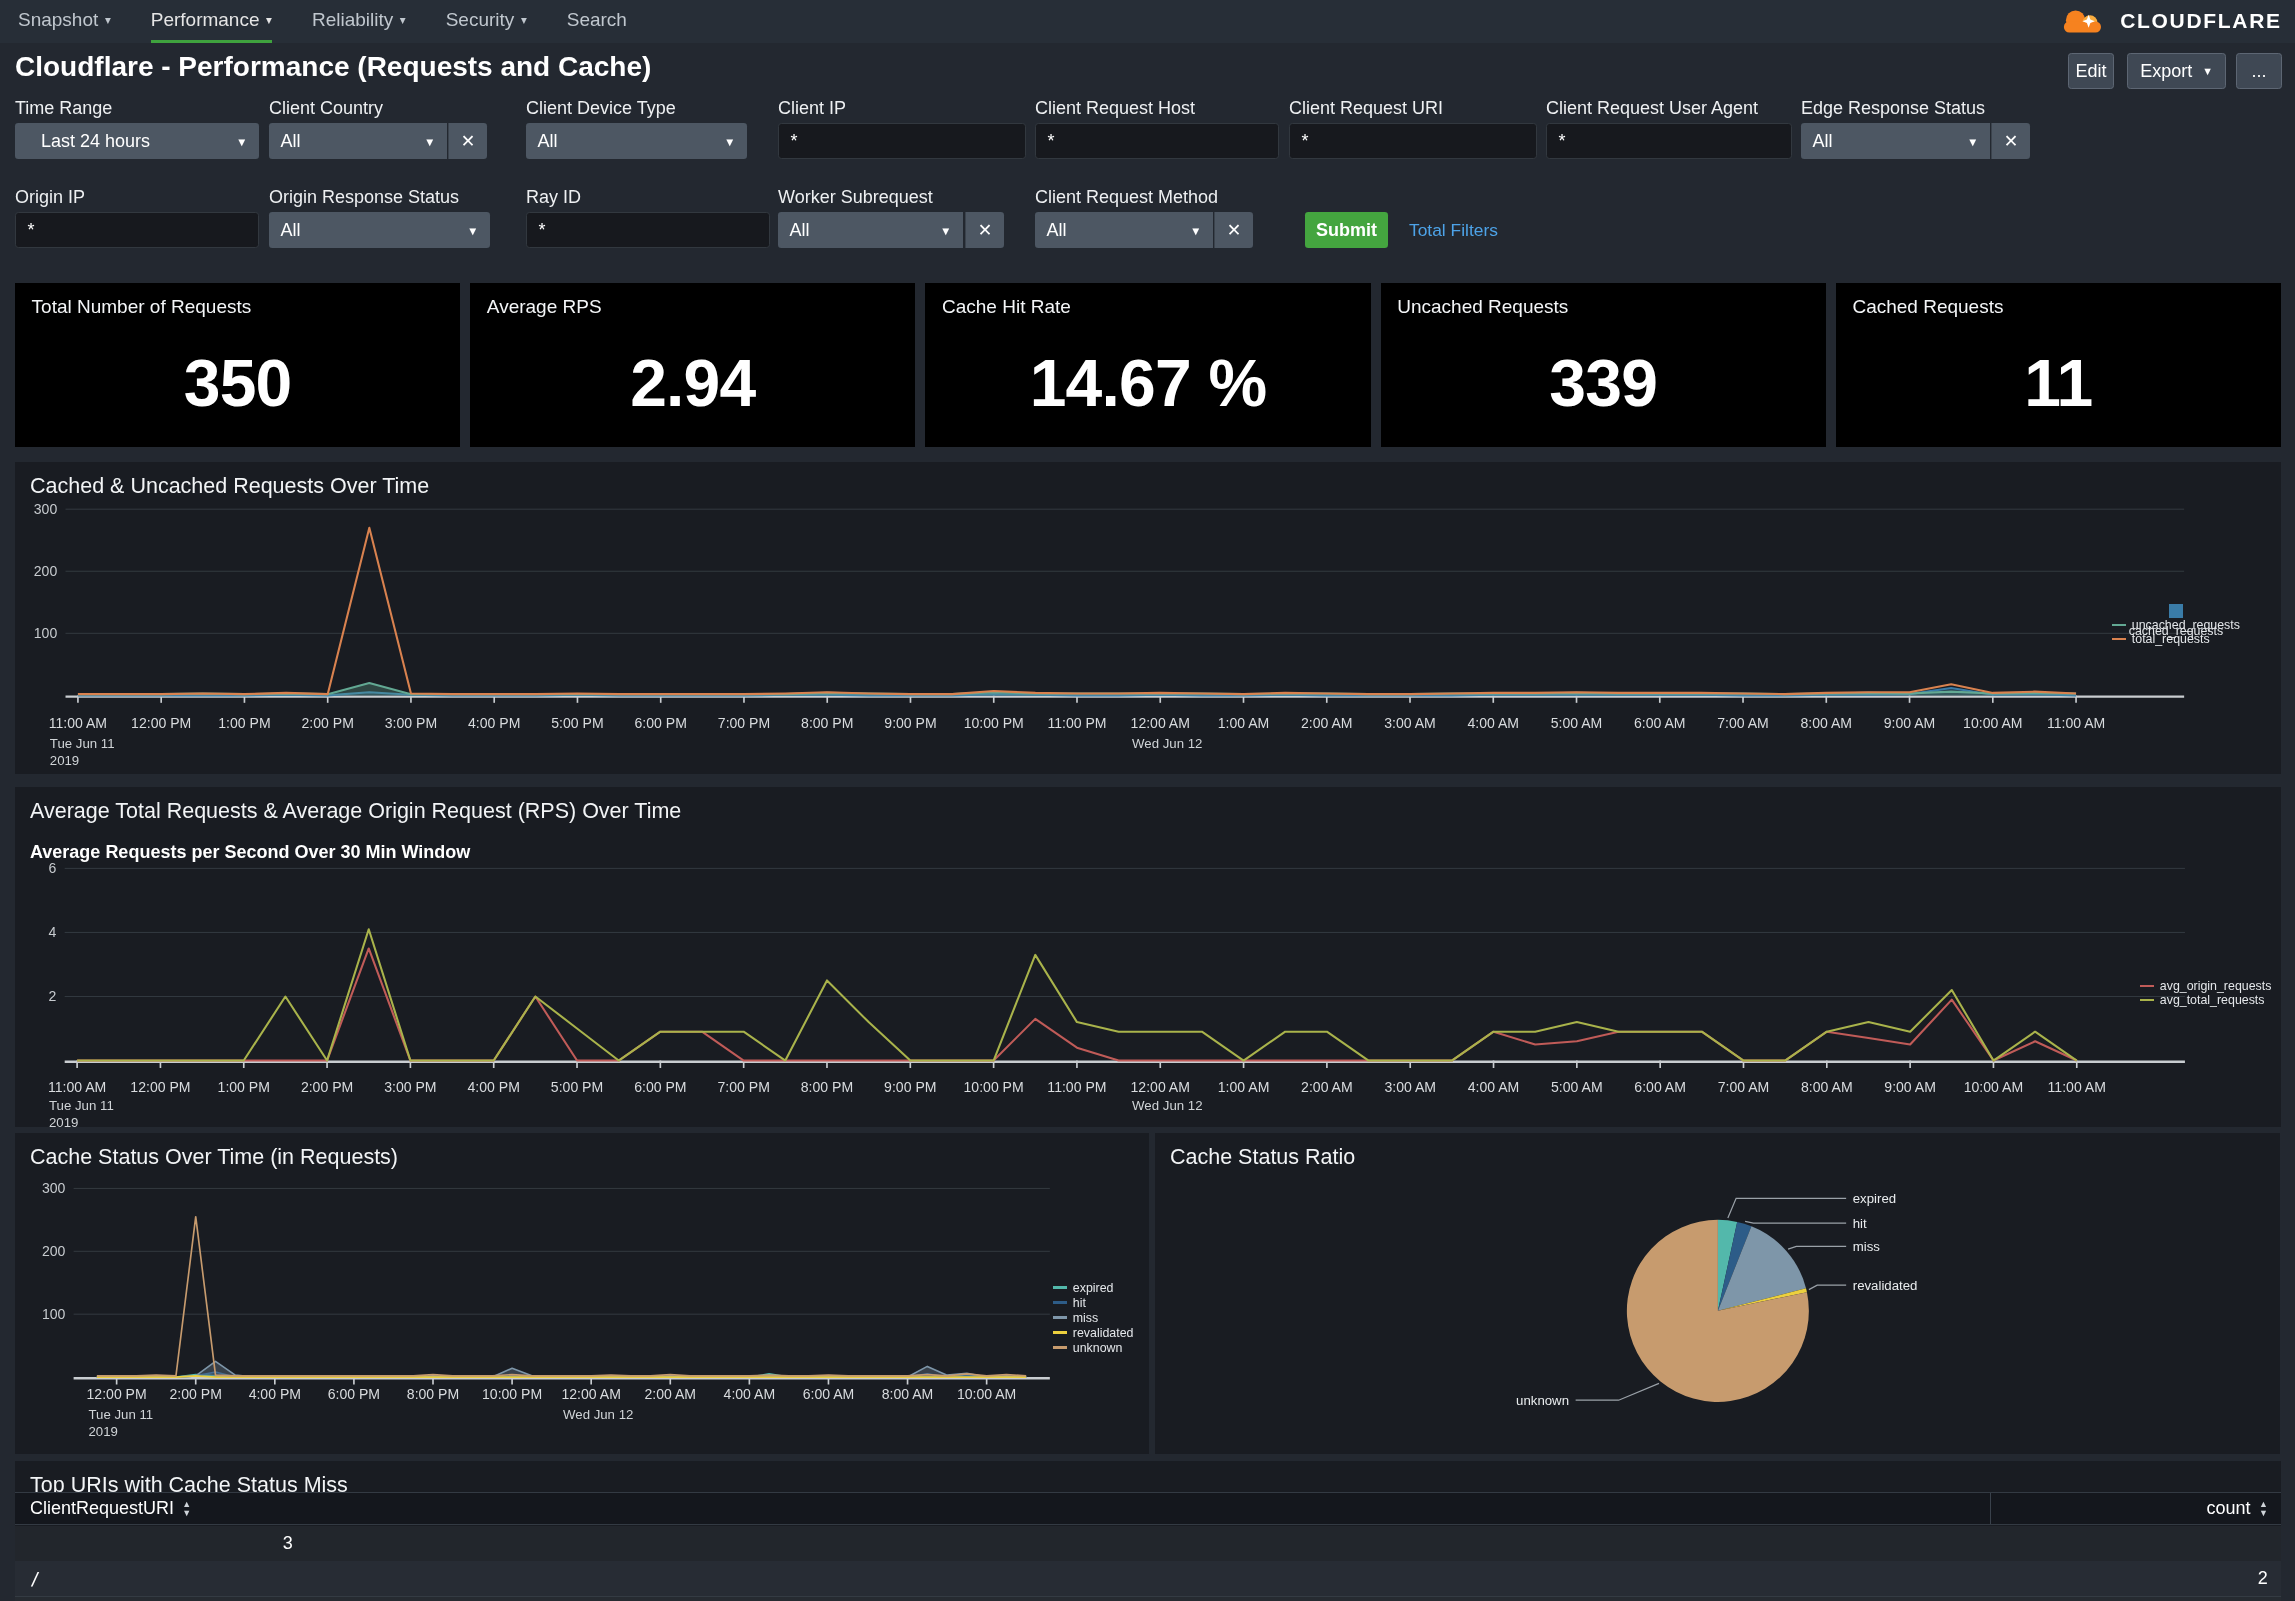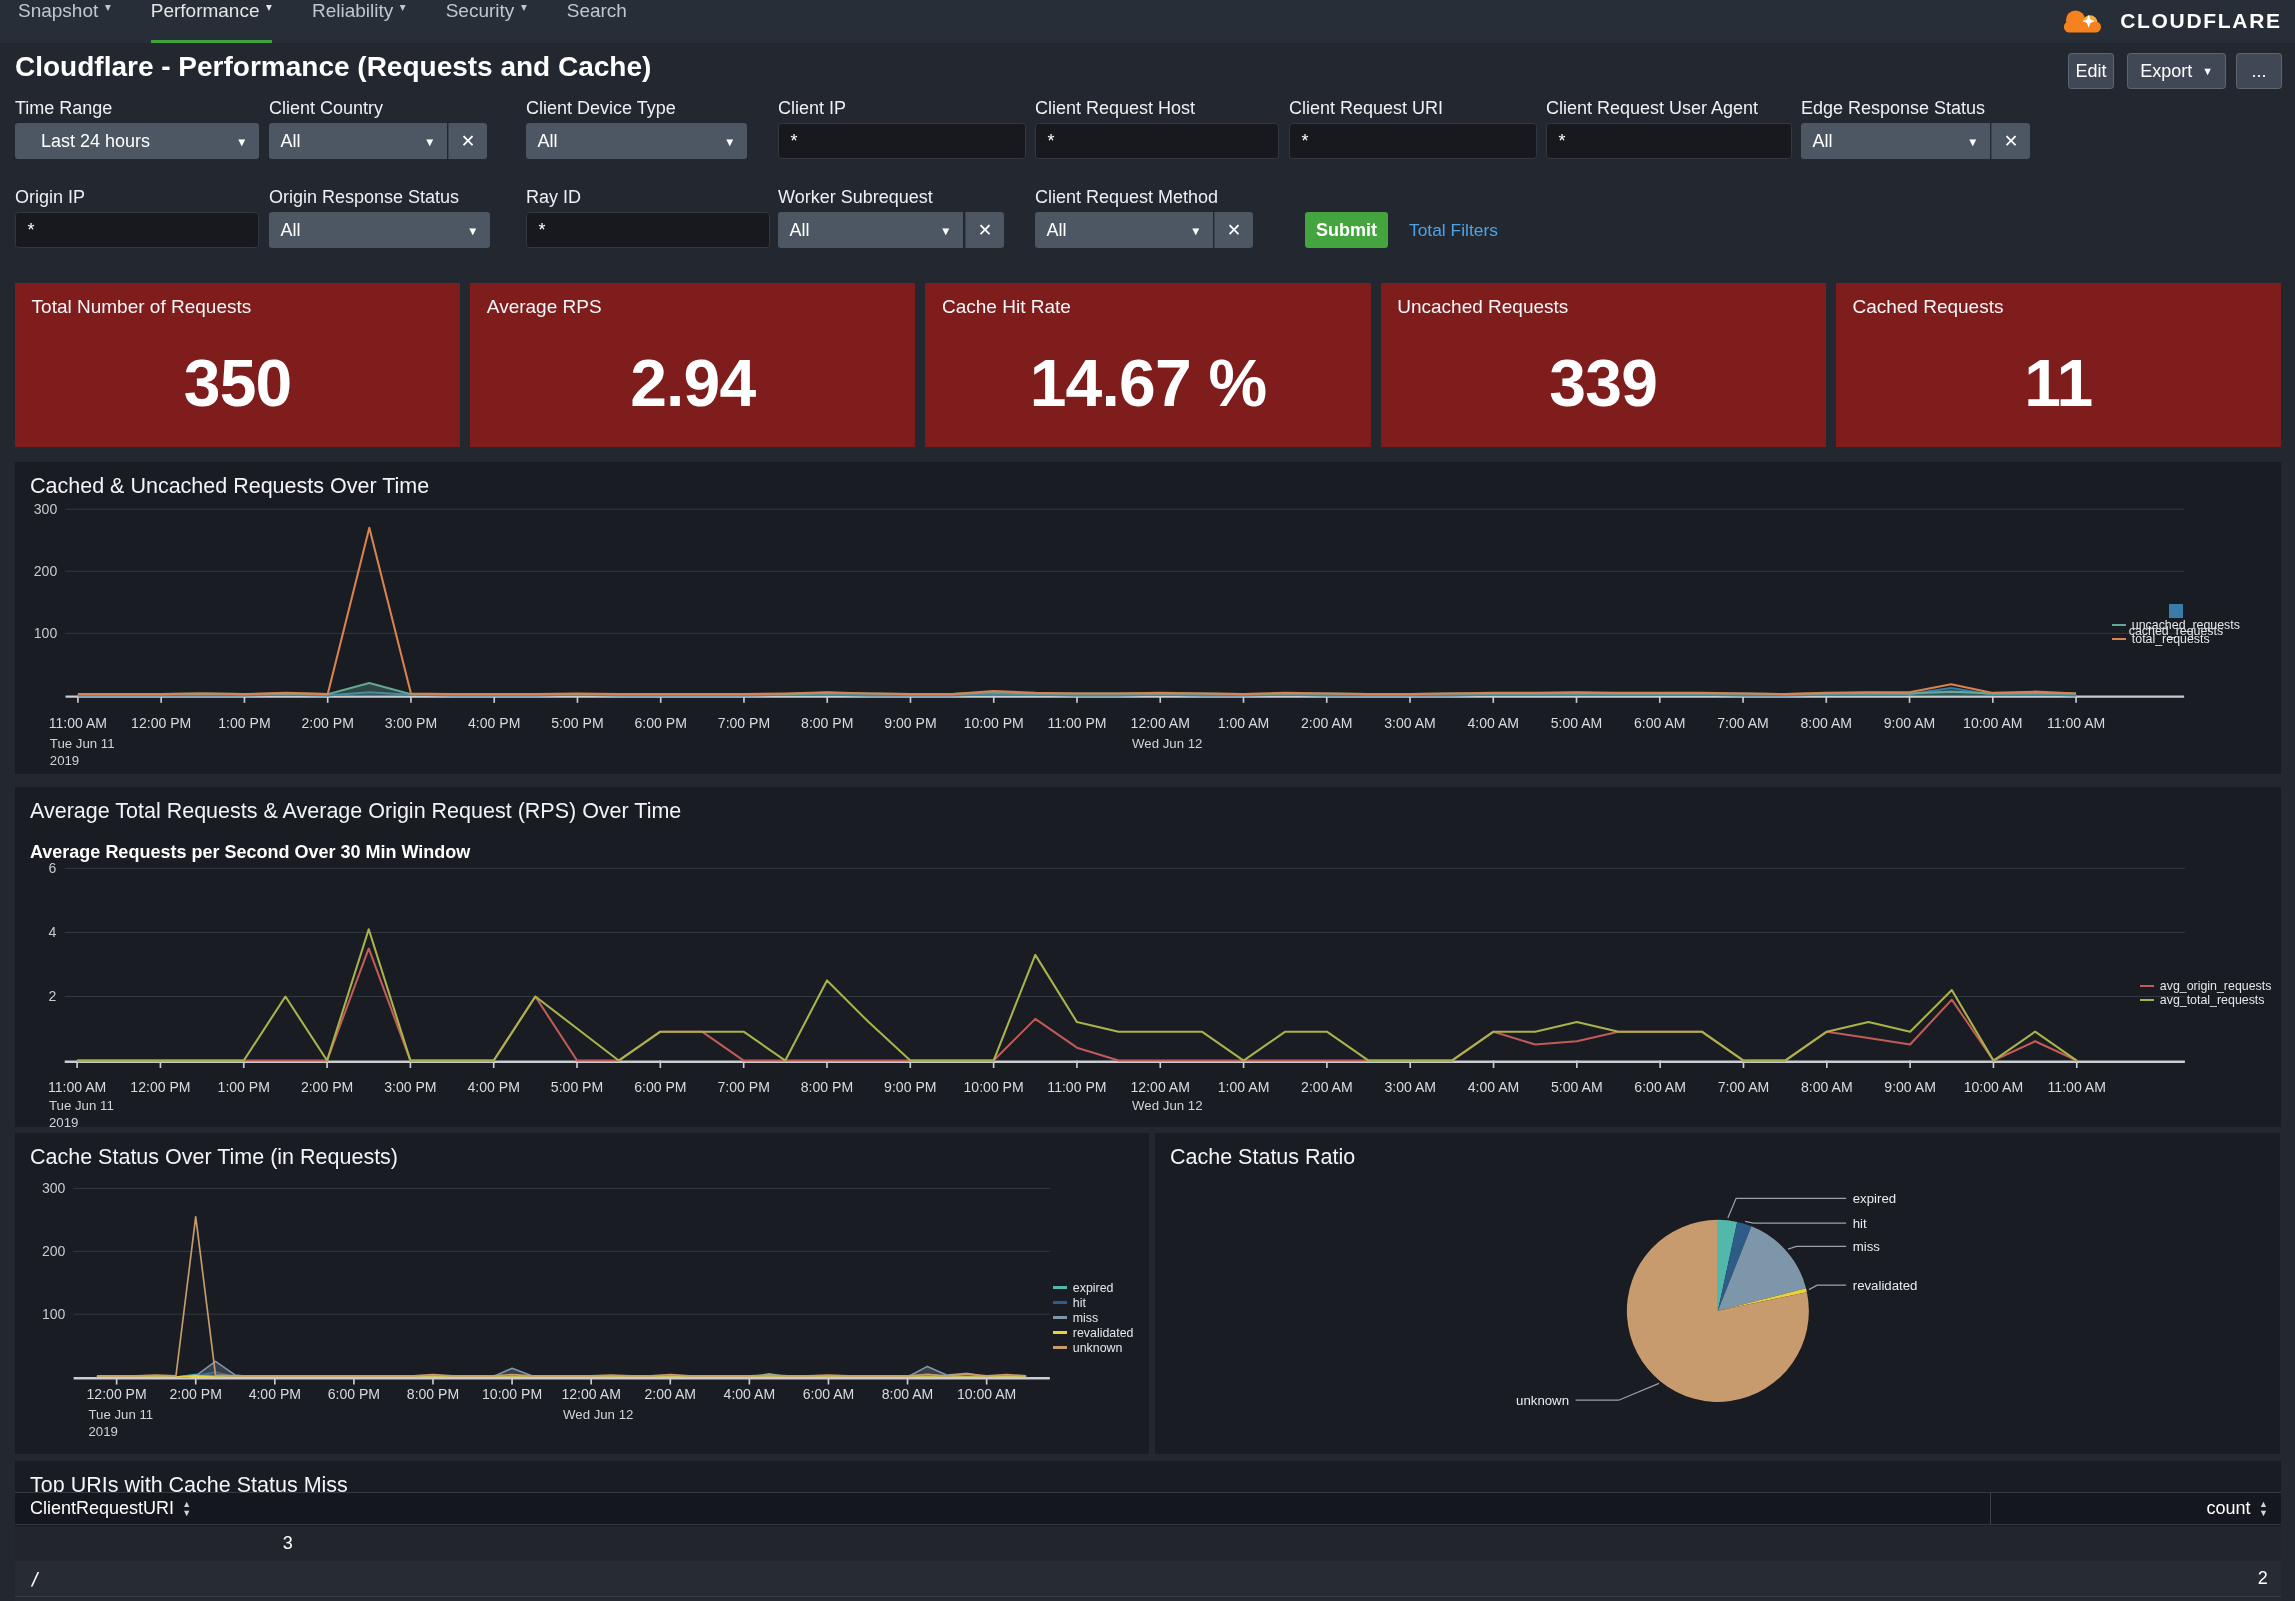--- a/index.html
+++ b/index.html
@@ -1,20 +1,20 @@
 <!DOCTYPE html>
 <html style="font-size:13.2px"><head>
 <meta charset="utf-8">
 <style>
   html,body{margin:0;padding:0;}
   body{width:2295px;height:1602px;background:#232830;font-family:"Liberation Sans",sans-serif;color:#fff;position:relative;overflow:hidden;}
   
   .topnav{position:absolute;left:0;top:0;width:2295px;height:43px;background:#272e37;}
   .nav-items{position:absolute;left:18px;top:0;height:43px;display:flex;gap:40px;}
-  .nav-item{height:43px;display:flex;gap:6.6px;font-size:19px;color:#c0c7ce;cursor:pointer;border-bottom:3.3px solid transparent;box-sizing:border-box;padding-top:0;}
+  .nav-item{height:43px;display:flex;align-items:center;gap:6.6px;font-size:19px;color:#c0c7ce;cursor:pointer;border-bottom:3.3px solid transparent;box-sizing:border-box;padding-top:0;}
   .nav-item.active{color:#e5e5e5;border-bottom-color:#3fa23e;}
   .nav-caret{font-size:11.6px;}
   .brand{position:absolute;right:13.2px;top:3.3px;height:36px;display:flex;align-items:center;gap:8.3px;}
   .brand-text{font-size:21px;font-weight:bold;letter-spacing:1.7px;color:#fff;}
   
   .page-title{position:absolute;left:15px;top:51px;font-size:28px;font-weight:bold;}
   .hdr-btn{position:absolute;top:53px;height:36px;background:#3f4854;border:0.8px solid #5d6673;border-radius:3.3px;color:#fff;font-size:18px;display:flex;align-items:center;justify-content:center;box-sizing:border-box;cursor:pointer;gap:10px;}
   #btn-edit{left:2068px;width:46px;}
   #btn-export{left:2127px;width:99px;}
   #btn-more{left:2236px;width:46px;}
@@ -24,21 +24,21 @@
   .f-select{position:absolute;height:36px;background:#4d5763;border-radius:3.3px;display:flex;align-items:center;padding:0 11.6px;font-size:18px;box-sizing:border-box;cursor:pointer;color:#fff;}
   .f-select.has-clear{border-radius:3.3px 0 0 3.3px;}
   .f-select .val{flex:1;}
   .sel-caret{font-size:11.6px;color:#fff;margin-left:8.3px;}
   .clear-btn{position:absolute;height:36px;width:38px;background:#4d5763;border-radius:0 3.3px 3.3px 0;display:flex;align-items:center;justify-content:center;font-size:17.4px;cursor:pointer;border-left:0.8px solid #3b434d;color:#fff;}
   .f-input{position:absolute;height:36px;background:#17191e;border:0.8px solid #32383f;border-radius:3.3px;color:#fff;font-size:18px;display:flex;align-items:center;padding:0 11.6px;box-sizing:border-box;cursor:text;}
   .submit-btn{position:absolute;left:1305px;top:212px;width:83px;height:36px;background:#44a53f;border-radius:3.3px;color:#fff;font-size:18px;font-weight:bold;display:flex;align-items:center;justify-content:center;cursor:pointer;}
   .hide-filters{position:absolute;left:1409px;top:220px;font-size:17.4px;color:#4da3e8;cursor:pointer;}
   
   .metrics{position:absolute;left:15px;top:283px;width:2266px;height:164px;display:flex;gap:10px;}
-  .card{flex:1;background:#7f1d1d;position:relative;padding-left:12px;}
+  .card{flex:1;background:#000000;position:relative;padding-left:12px;}
   .card-label{position:absolute;left:16.6px;top:13.2px;font-size:19px;color:#f4f6f8;}
   .card-value{position:absolute;left:0;right:0;top:36px;bottom:0;display:flex;align-items:center;justify-content:center;font-size:66px;font-weight:bold;letter-spacing:-0.8px;}
   
   .panel{position:absolute;background:#191c22;}
   #panel1{left:15px;top:462px;width:2266px;height:312px;}
   #panel2{left:15px;top:787px;width:2266px;height:340px;}
   #panel3{left:15px;top:1133px;width:1134px;height:321px;}
   #panel4{left:1155px;top:1133px;width:1125px;height:321px;}
   #panel5{left:15px;top:1461px;width:2266px;height:141px;overflow:hidden;}
   .panel-title{position:absolute;left:15px;top:11.6px;font-size:21.5px;color:#f2f4f6;}

